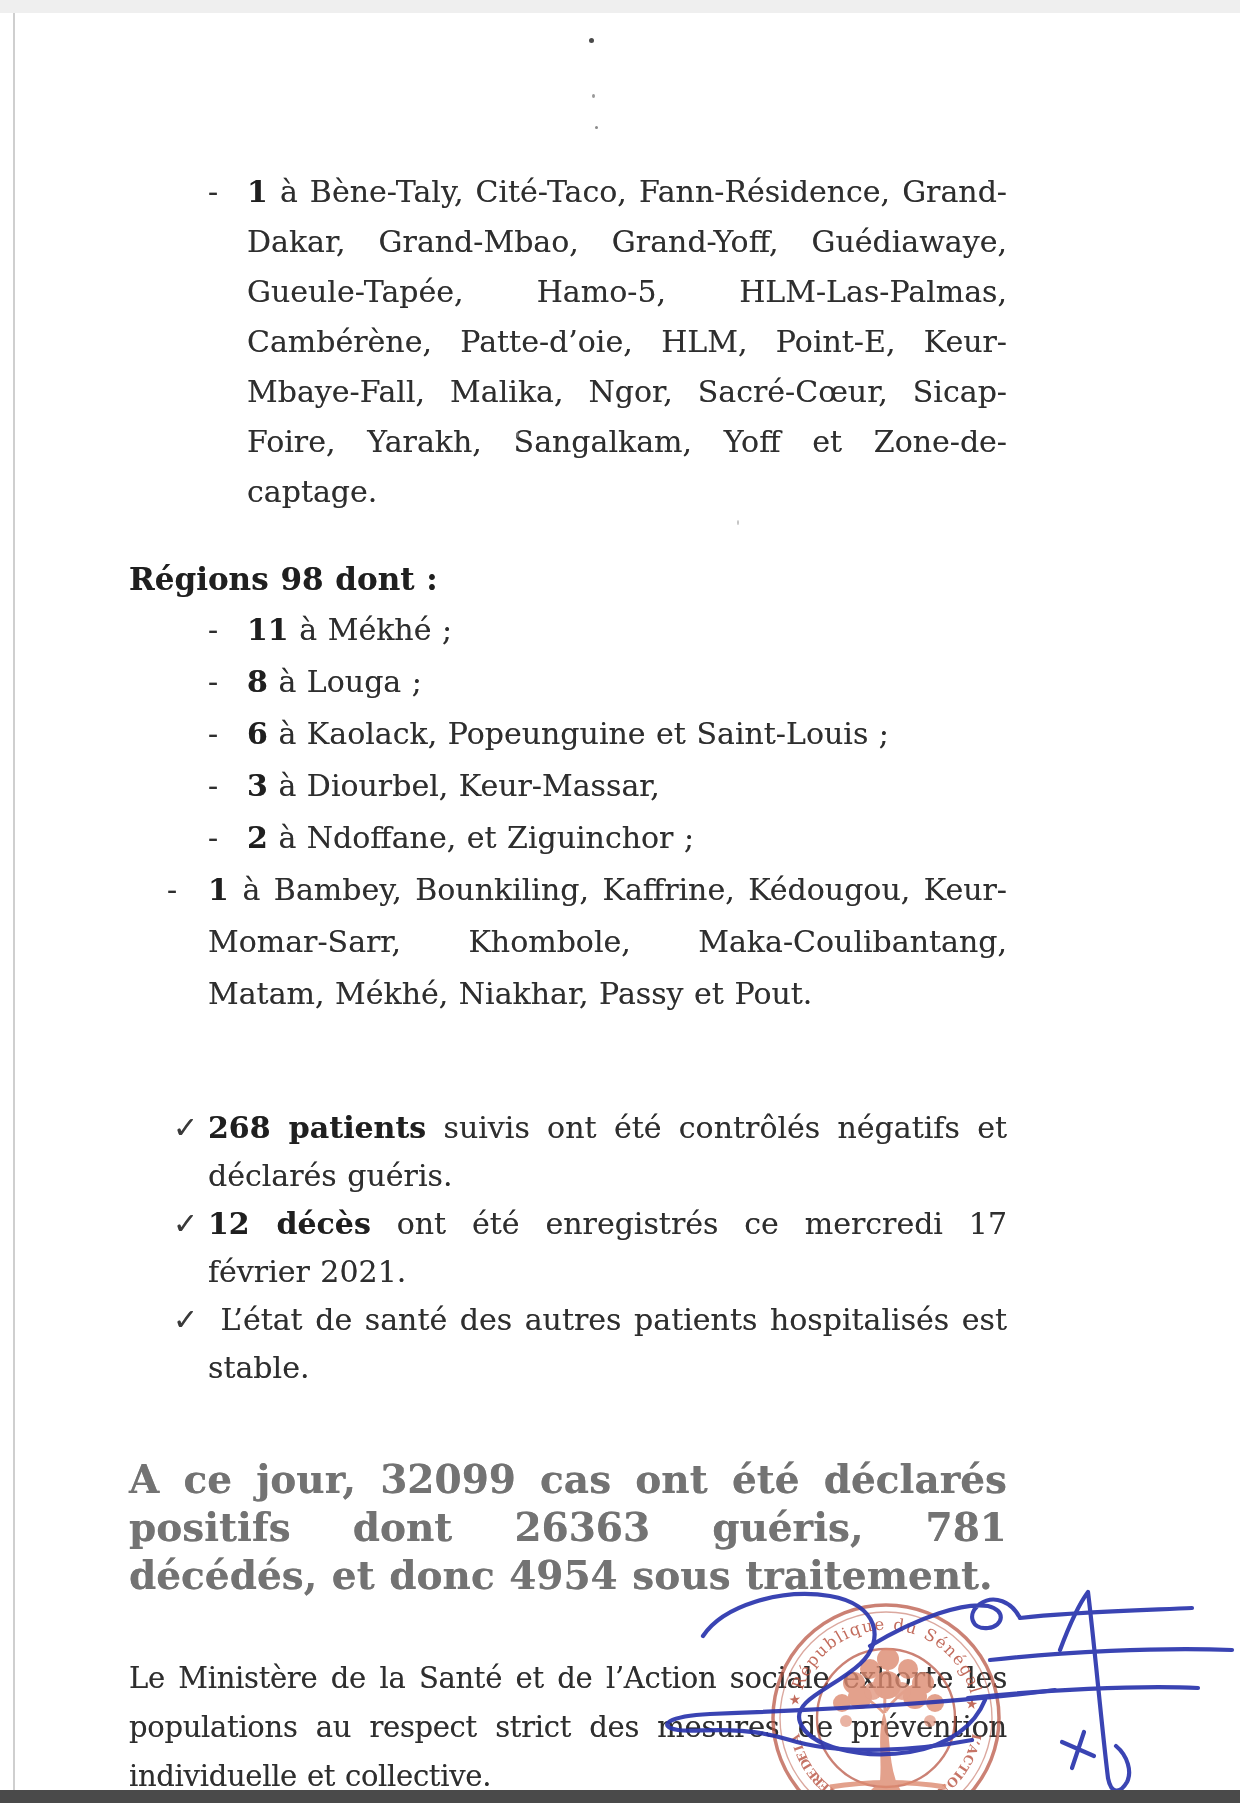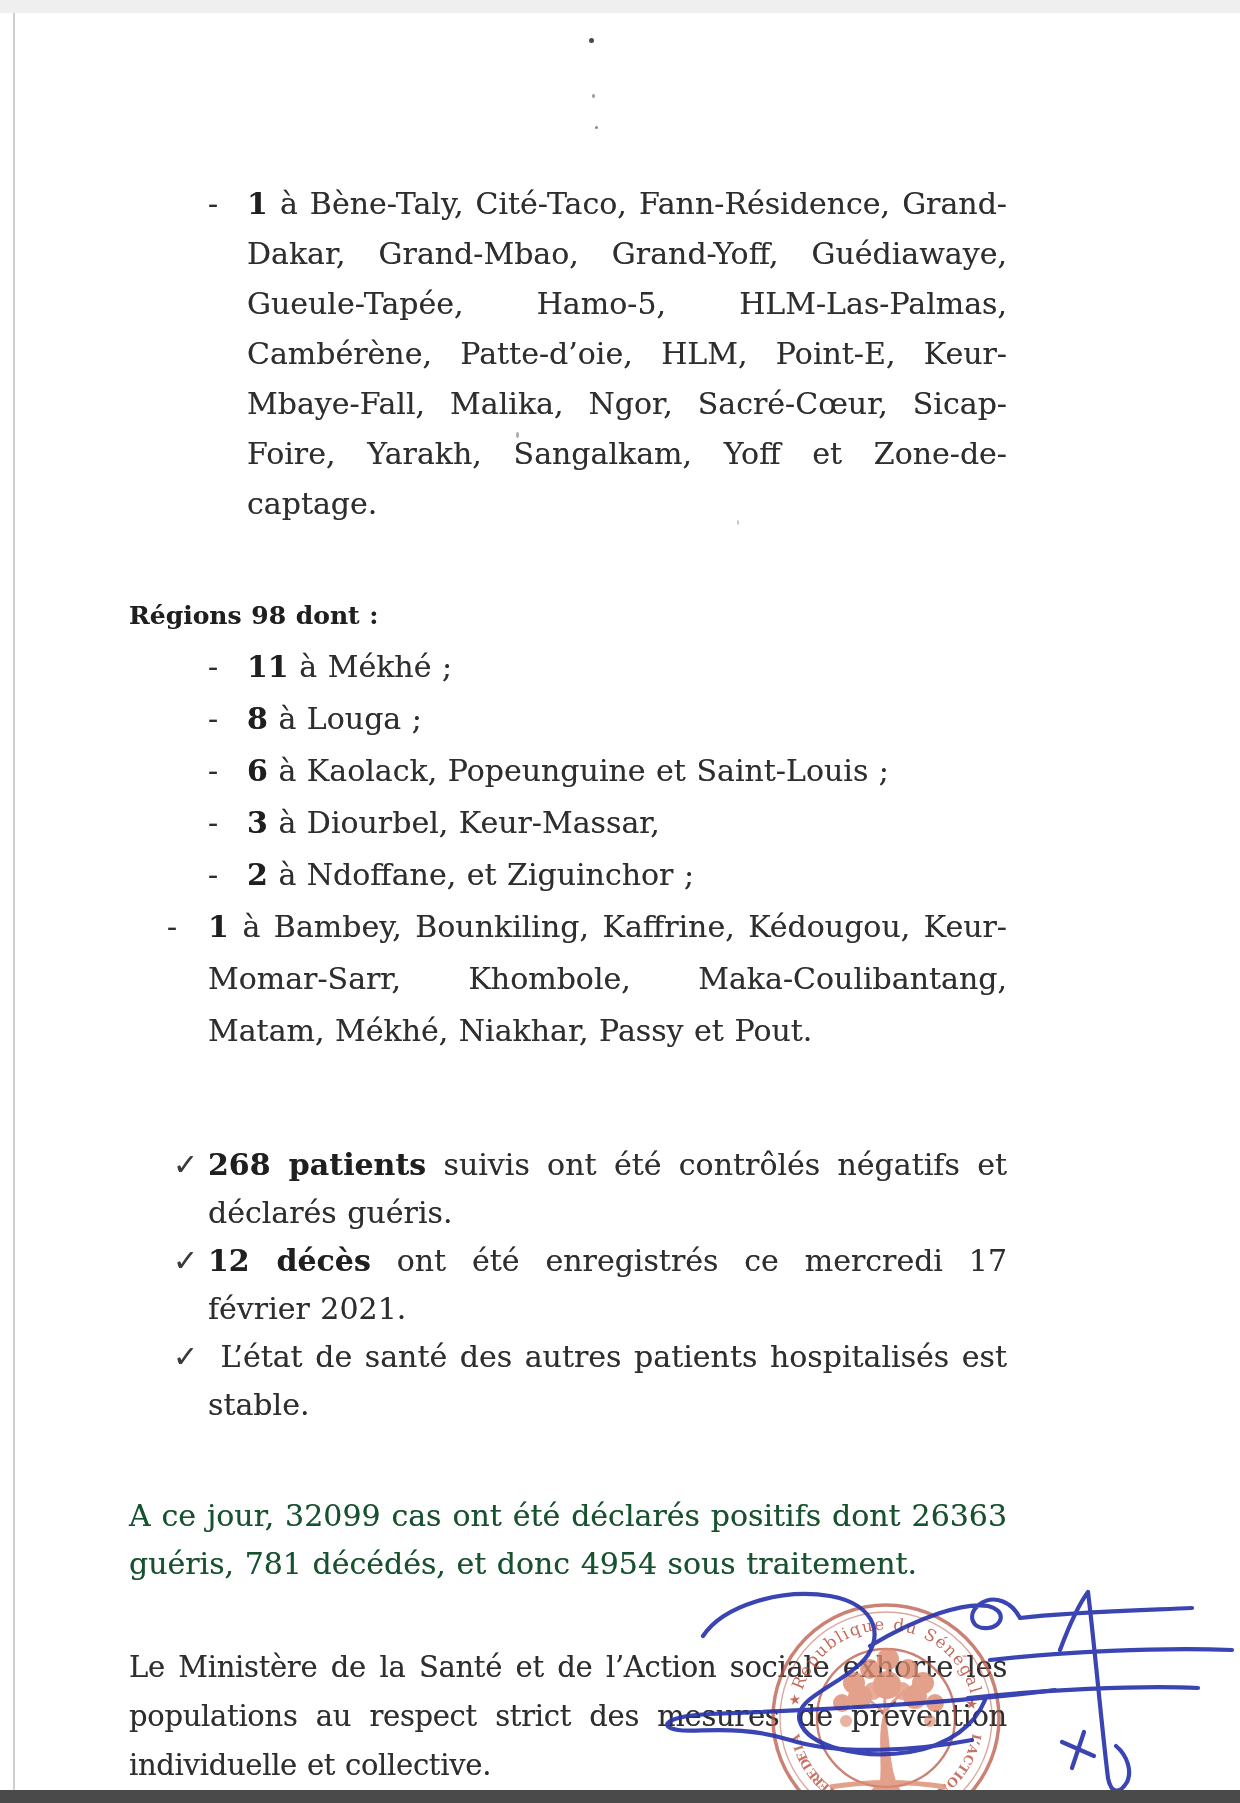--- a/index.html
+++ b/index.html
@@ -9,44 +9,44 @@
     background:#ffffff;
     overflow:hidden;
     font-family:"DejaVu Serif","Liberation Serif",serif;
     color:#2e2e2e;
   }
   .top-strip{position:absolute;top:0;left:0;width:1240px;height:13px;background:#efefef;}
   .edge-line{position:absolute;top:13px;left:13px;width:2px;height:1777px;background:#b5b5b5;opacity:.65;}
   .bottom-bar{position:absolute;left:0;bottom:0;width:1240px;height:13px;background:#4a4a4a;z-index:9;}
 
   .content{
-    position:absolute;top:16px;left:0;
+    position:absolute;top:4px;left:0;
     width:1104px;
     padding:163px 97px 0 129px;
     box-sizing:border-box;
     font-size:30px;
     line-height:50px;
     letter-spacing:0px;
     word-spacing:1px;
     text-shadow:0 0 0.5px rgba(40,40,40,.45);
   }
   p,div.li,div.chk{margin:0;}
   .justify{text-align:justify;}
   b,.b{font-weight:bold;color:#1f1f1f;}
 
   .hang{padding-left:118px;text-indent:-39px;}
   .marker{display:inline-block;width:39px;text-indent:0;}
-  .heading{margin-top:62px;font-weight:bold;color:#1f1f1f;font-size:25px;}
+  .heading{margin-top:37px;font-weight:bold;color:#1f1f1f;font-size:31px;}
   .list{line-height:52px;}
   .wide-item{line-height:52px;padding-left:79px;text-indent:-41px;}
   .wide-item .marker{width:41px;}
   .checks{margin-top:84px;line-height:48px;}
   .chk{padding-left:79px;text-indent:-35px;}
   .chk .marker{width:35px;color:#3a3a3a;}
-  .bold-para{margin-top:63px;line-height:48px;font-weight:normal;color:#14532d;font-size:30px;}
+  .bold-para{margin-top:63px;line-height:48px;font-weight:bold;color:#737373;font-size:39px;}
   .closing{margin-top:55px;line-height:49px;font-size:29px;letter-spacing:-0.3px;}
 
   .speck{position:absolute;border-radius:50%;z-index:2;}
 
   .stamp-svg{position:absolute;left:760px;top:1595px;z-index:3;}
   .sig-svg{position:absolute;left:620px;top:1560px;z-index:4;}
 </style>
 </head>
 <body>
 

